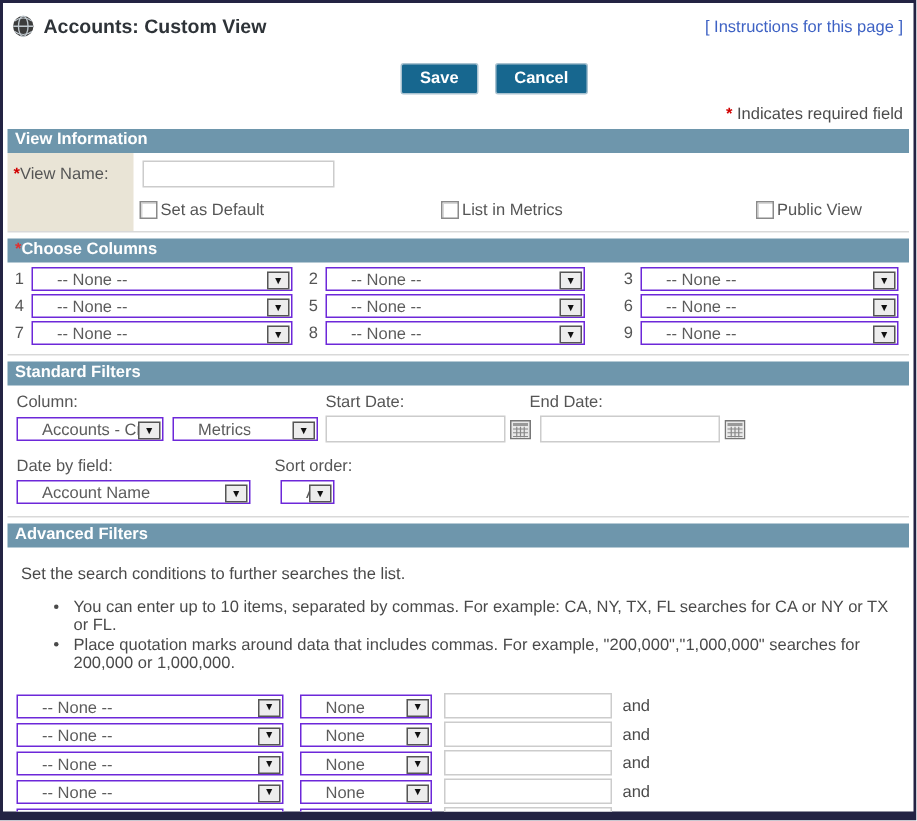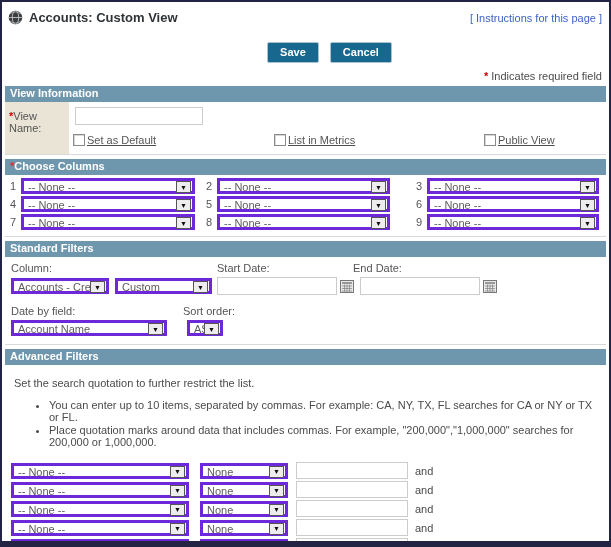--- a/index.html
+++ b/index.html
@@ -24,35 +24,35 @@
 
   
   .section { margin: 4px 3px 0; border-bottom: 1px solid #d9d9d9; }
   .section.no-border { border-bottom: none; }
   .sec-bar { background:#6e96ac; color:#fff; font-weight:bold; font-size:11px;
              padding: 2px 5px 3px; height: 16px; line-height: 11px; }
   .sec-bar .req { color:#e03030; }
 
   
   .vi-body { display:flex; }
-  .vi-label-col { width: 64px; background:#e9e4d6; padding: 8px 4px 0 4px; color:#555; flex:none; }
-  .vi-right { flex:1; padding: 3px 0 5px 0; text-decoration: underline; }
+  .vi-label-col { width: 84px; background:#e9e4d6; padding: 8px 4px 0 4px; color:#555; flex:none; }
+  .vi-right { flex:1; padding: 3px 0 5px 0; }
   .vi-input-row { padding: 2px 0 3px 6px; }
   .text-input { border:1px solid #cccccc; height: 18px; font-size:11px; padding: 0 3px;
                 font-family:"Liberation Sans", sans-serif; color:#444; }
   .vi-name-input { width: 128px; }
   .vi-check-row { display:flex; align-items:center; padding-left: 4px; margin-top: 3px; height:18px; }
   .check-group { display:flex; align-items:center; gap:2px; color:#555; }
   .cg-1 { width: 201px; } .cg-2 { width: 210px; }
   .checkbox { width: 12px; height: 12px; border: 1px solid #8a8a8a; background: #fff;
               box-shadow: inset 1px 1px 0 #d7d7d7; flex:none; cursor:pointer; }
 
   
-  .sel { display:flex; align-items:flex-start; justify-content:space-between; border:3px solid #6d28d9;
-         background:#fff; height:16px; padding-left:4px; cursor:pointer; }
+  .sel { display:flex; align-items:flex-end; justify-content:space-between; border:1px solid #6d28d9;
+         background:#fff; height:16px; padding-left:16px; cursor:pointer; }
   .sel .txt { color:#5c5c5c; font-size:11px; white-space:nowrap; overflow:hidden; }
   .sel .arw { width:15px; height:12px; border:1px solid #555; background:#ededed; color:#111;
               display:flex; align-items:center; justify-content:center; font-size:7px; line-height:7px;
               margin-right:1px; flex:none; }
 
   
   .cc-grid { padding: 3px 3px 4px 1px; }
   .cc-row { display:grid; grid-template-columns: 196px 210px 1fr; margin-bottom: 2px; }
   .cc-cell { display:flex; align-items:center; }
   .cc-cell .num { width: 10px; text-align:right; margin-right: 5px; color:#555; flex:none; }
@@ -227,21 +227,21 @@
         <span class="sf-l1">Column:</span>
         <span class="sf-l2">Start Date:</span>
         <span>End Date:</span>
       </div>
       <div class="sf-controls">
         <span class="sel sel-column">
             <span class="txt">Accounts - Created</span>
             <span class="arw">▼</span>
           </span>
         <span class="sel sel-duration">
-            <span class="txt">Custom</span>
+            <span class="txt">Metrics</span>
             <span class="arw">▼</span>
           </span>
         <input class="text-input date-input first" type="text" value="" style="">
         <span class="cal-btn">
           <svg class="icon-svg" width="14" height="13" viewBox="0 0 14 13">
             <rect x="0.5" y="0.5" width="13" height="12" fill="#e8e8e8" stroke="#777"></rect>
             <rect x="2" y="2" width="10" height="2" fill="#999"></rect>
             <path d="M2 6 h10 M2 8.5 h10 M2 11 h10 M4.5 4.5 v7 M7 4.5 v7 M9.5 4.5 v7" stroke="#888" stroke-width="0.8" fill="none"></path>
           </svg>
         </span>
@@ -267,21 +267,21 @@
             <span class="txt">ASC</span>
             <span class="arw">▼</span>
           </span>
       </div>
     </div>
   </div>
 
   <div class="section no-border">
     <div class="sec-bar">Advanced Filters</div>
     <div class="af-body">
-      <div class="af-intro">Set the search quotation to further restrict the list.</div>
+      <div class="af-intro">Set the search conditions to further searches the list.</div>
       <ul class="af-bullets">
         <li>You can enter up to 10 items, separated by commas. For example: CA, NY, TX, FL searches for CA or NY or TX or FL.</li>
         <li>Place quotation marks around data that includes commas. For example, "200,000","1,000,000" searches for 200,000 or 1,000,000.</li>
       </ul>
 
       <div class="af-row">
         <span class="sel sel-af-field">
             <span class="txt">-- None --</span>
             <span class="arw">▼</span>
           </span>

